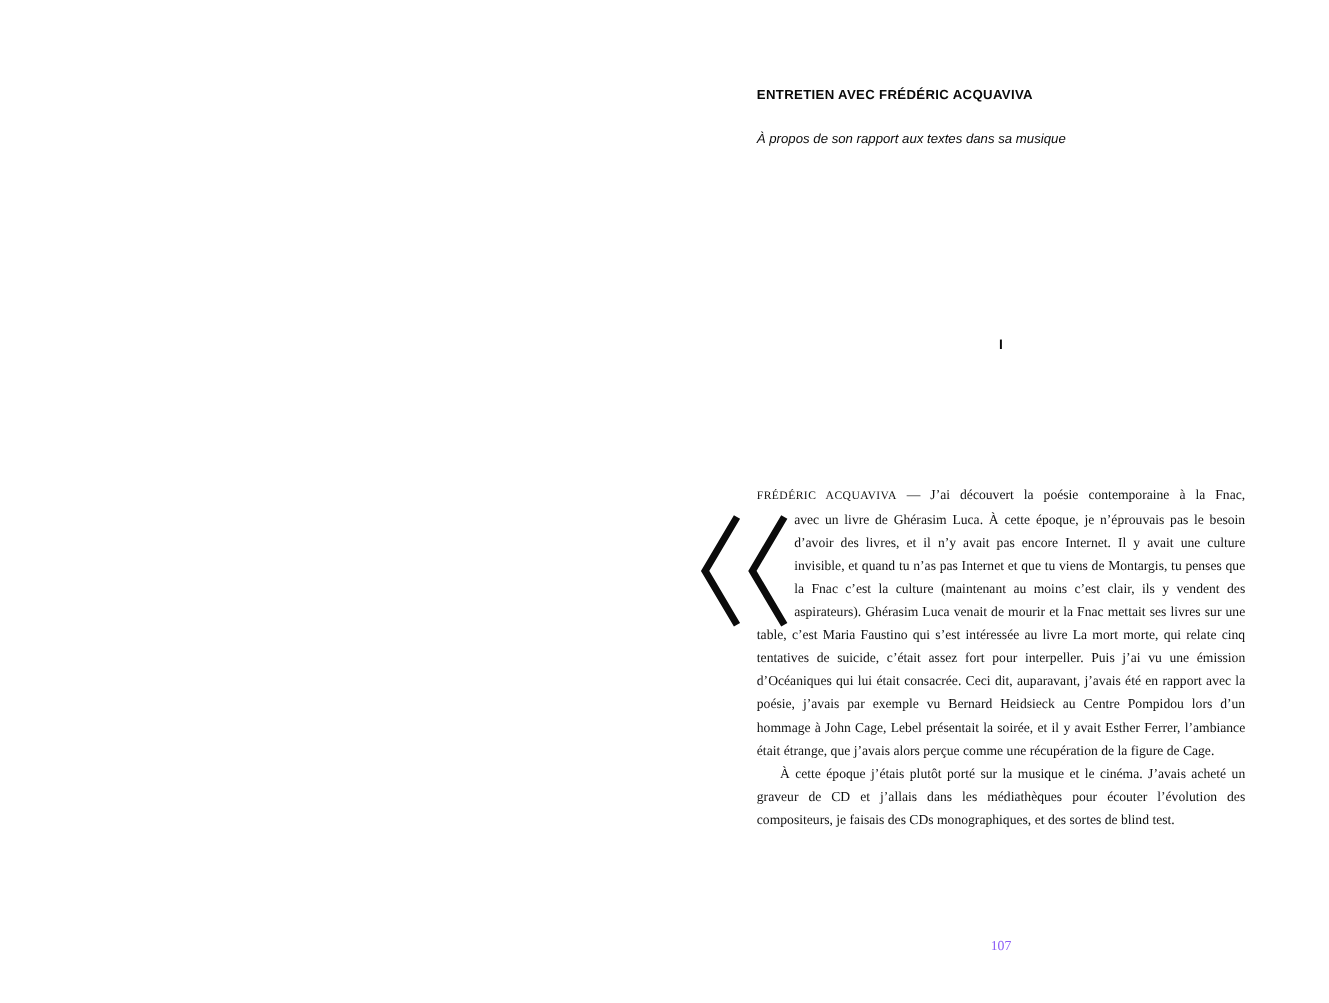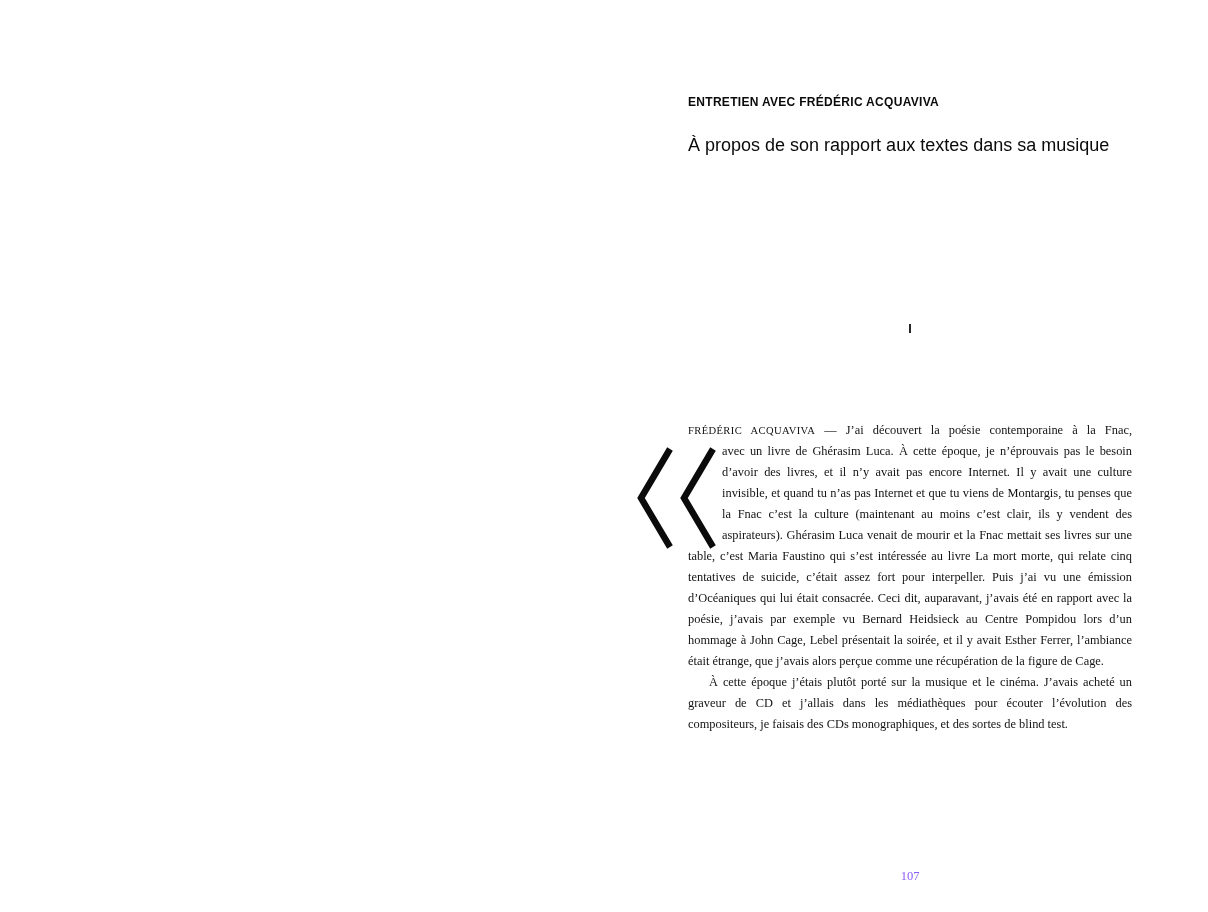--- a/index.html
+++ b/index.html
@@ -6,32 +6,32 @@
   html, body { margin: 0; padding: 0; }
   body {
     width: 1208px; height: 912px;
     background: #ffffff;
     position: relative;
     overflow: hidden;
     font-family: "Liberation Serif", serif;
   }
   .page { position: absolute; inset: 0; background: #ffffff; }
 
-  .col { position: absolute; left: 688px; top: 16px; width: 444px; height: 896px; }
+  .col { position: absolute; left: 688px; top: 0; width: 444px; height: 896px; }
 
   .hdr {
     position: absolute; top: 79px; left: 0;
     font-family: "Liberation Sans", sans-serif;
     font-weight: 700; font-size: 12px; letter-spacing: 0.3px;
     color: #0a0a0a; white-space: nowrap;
   }
   .sub {
     position: absolute; top: 119px; left: 0;
     font-family: "Liberation Sans", sans-serif;
-    font-size: 18px;
+    font-style: italic; font-size: 12px;
     color: #0a0a0a; white-space: nowrap;
   }
   .num {
     position: absolute; top: 306px; left: 0; width: 100%;
     text-align: center;
     font-family: "Liberation Sans", sans-serif;
     font-weight: 700; font-size: 12.5px; color: #0a0a0a;
   }
   .date {
     position: absolute; top: 346px; left: 0; width: 100%;
@@ -43,21 +43,21 @@
   .bodytext {
     position: absolute; top: 404px; left: 0; width: 444px;
     font-family: "Liberation Serif", serif;
     font-size: 12.4px; line-height: 21px;
     text-align: justify;
     color: #121212;
   }
   .bodytext p { margin: 0; }
   .p-indent { text-indent: 21px; }
 
-  .first-line { text-align: justify; text-align-last: justify; }
+  .first-line { text-align: justify; text-align-last: justify; margin-top: 36px; }
 
   .speaker { font-size: 0.85em; letter-spacing: 0.4px; }
   .it { }
 
   .quote-float { float: left; width: 34px; height: 105px; }
   .quote-svg { display: block; margin-left: -51px; margin-top: 5px; overflow: visible; }
 
   .pgnum {
     position: absolute; top: 853px; left: 0; width: 100%;
     text-align: center;

